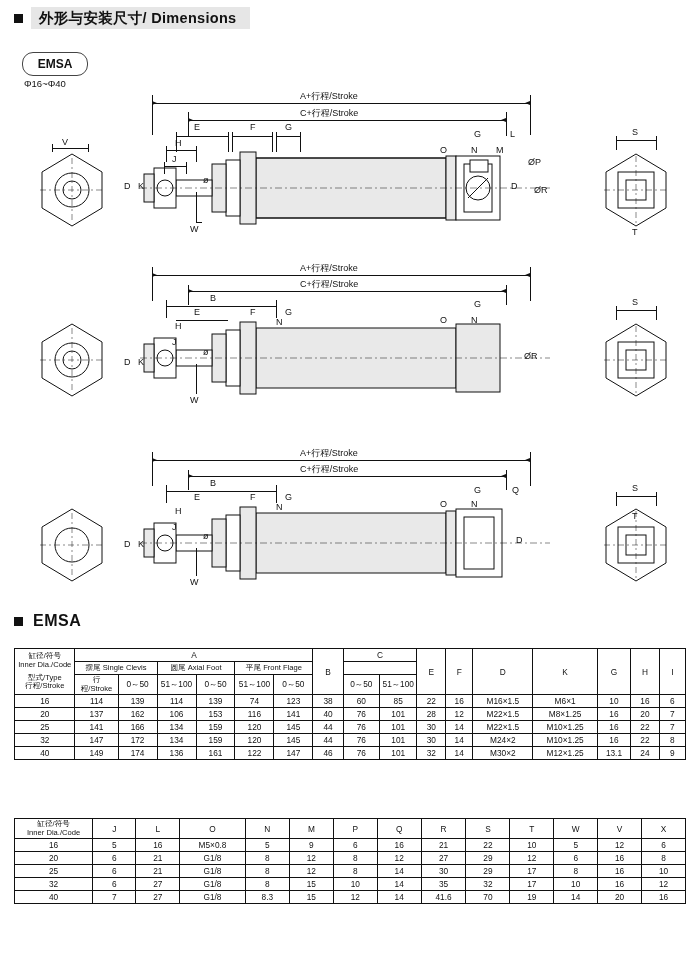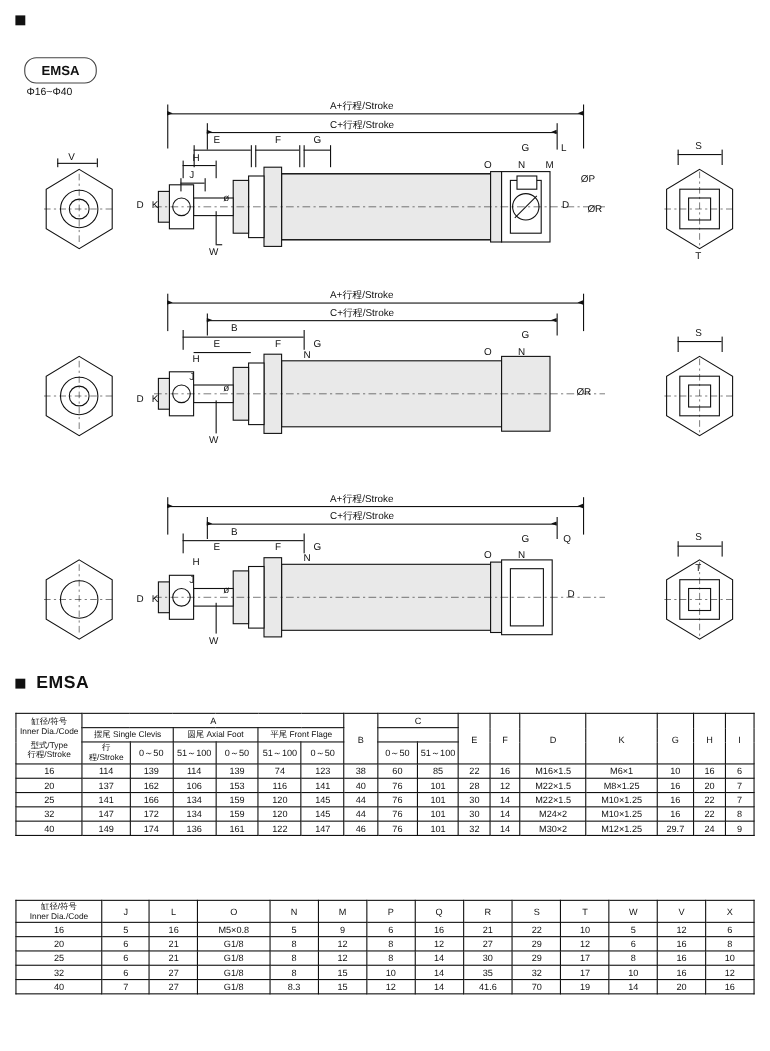--- a/index.html
+++ b/index.html
@@ -54,20 +54,21 @@
   #tbl2{left:14px;top:818px;width:672px;}
   .cellhead{font-size:7.6px;line-height:1.15;}
 </style>
 </head>
 <body>
 
 <div class="page">
 
   <div class="section-header">
     <span class="sq"></span>
+    <span class="hdr-band">外形与安装尺寸/ Dimensions</span>
   </div>
 
   <div class="emsa-pill">EMSA</div>
   <div class="dia-note">Φ16~Φ40</div>
 
   <div class="dw">
 
     <svg width="72" height="80" style="position:absolute;left:36px;top:150px">
       <polygon points="36,4 66,22 66,58 36,76 6,58 6,22" fill="none" stroke="#111" stroke-width="1"></polygon>
       <circle cx="36" cy="40" r="17" fill="none" stroke="#111" stroke-width="1"></circle>
@@ -448,21 +449,21 @@
           <td>161</td>
           <td>122</td>
           <td>147</td>
           <td>46</td>
           <td>76</td>
           <td>101</td>
           <td>32</td>
           <td>14</td>
           <td>M30×2</td>
           <td>M12×1.25</td>
-          <td>29.7</td>
+          <td>13.1</td>
           <td>24</td>
           <td>9</td>
         </tr>
       </tbody>
   </table>
 
   <div class="lbl" style="left:18px;top:688px;font-size:7.6px"></div>
 
   <table id="tbl2">
     <thead>

